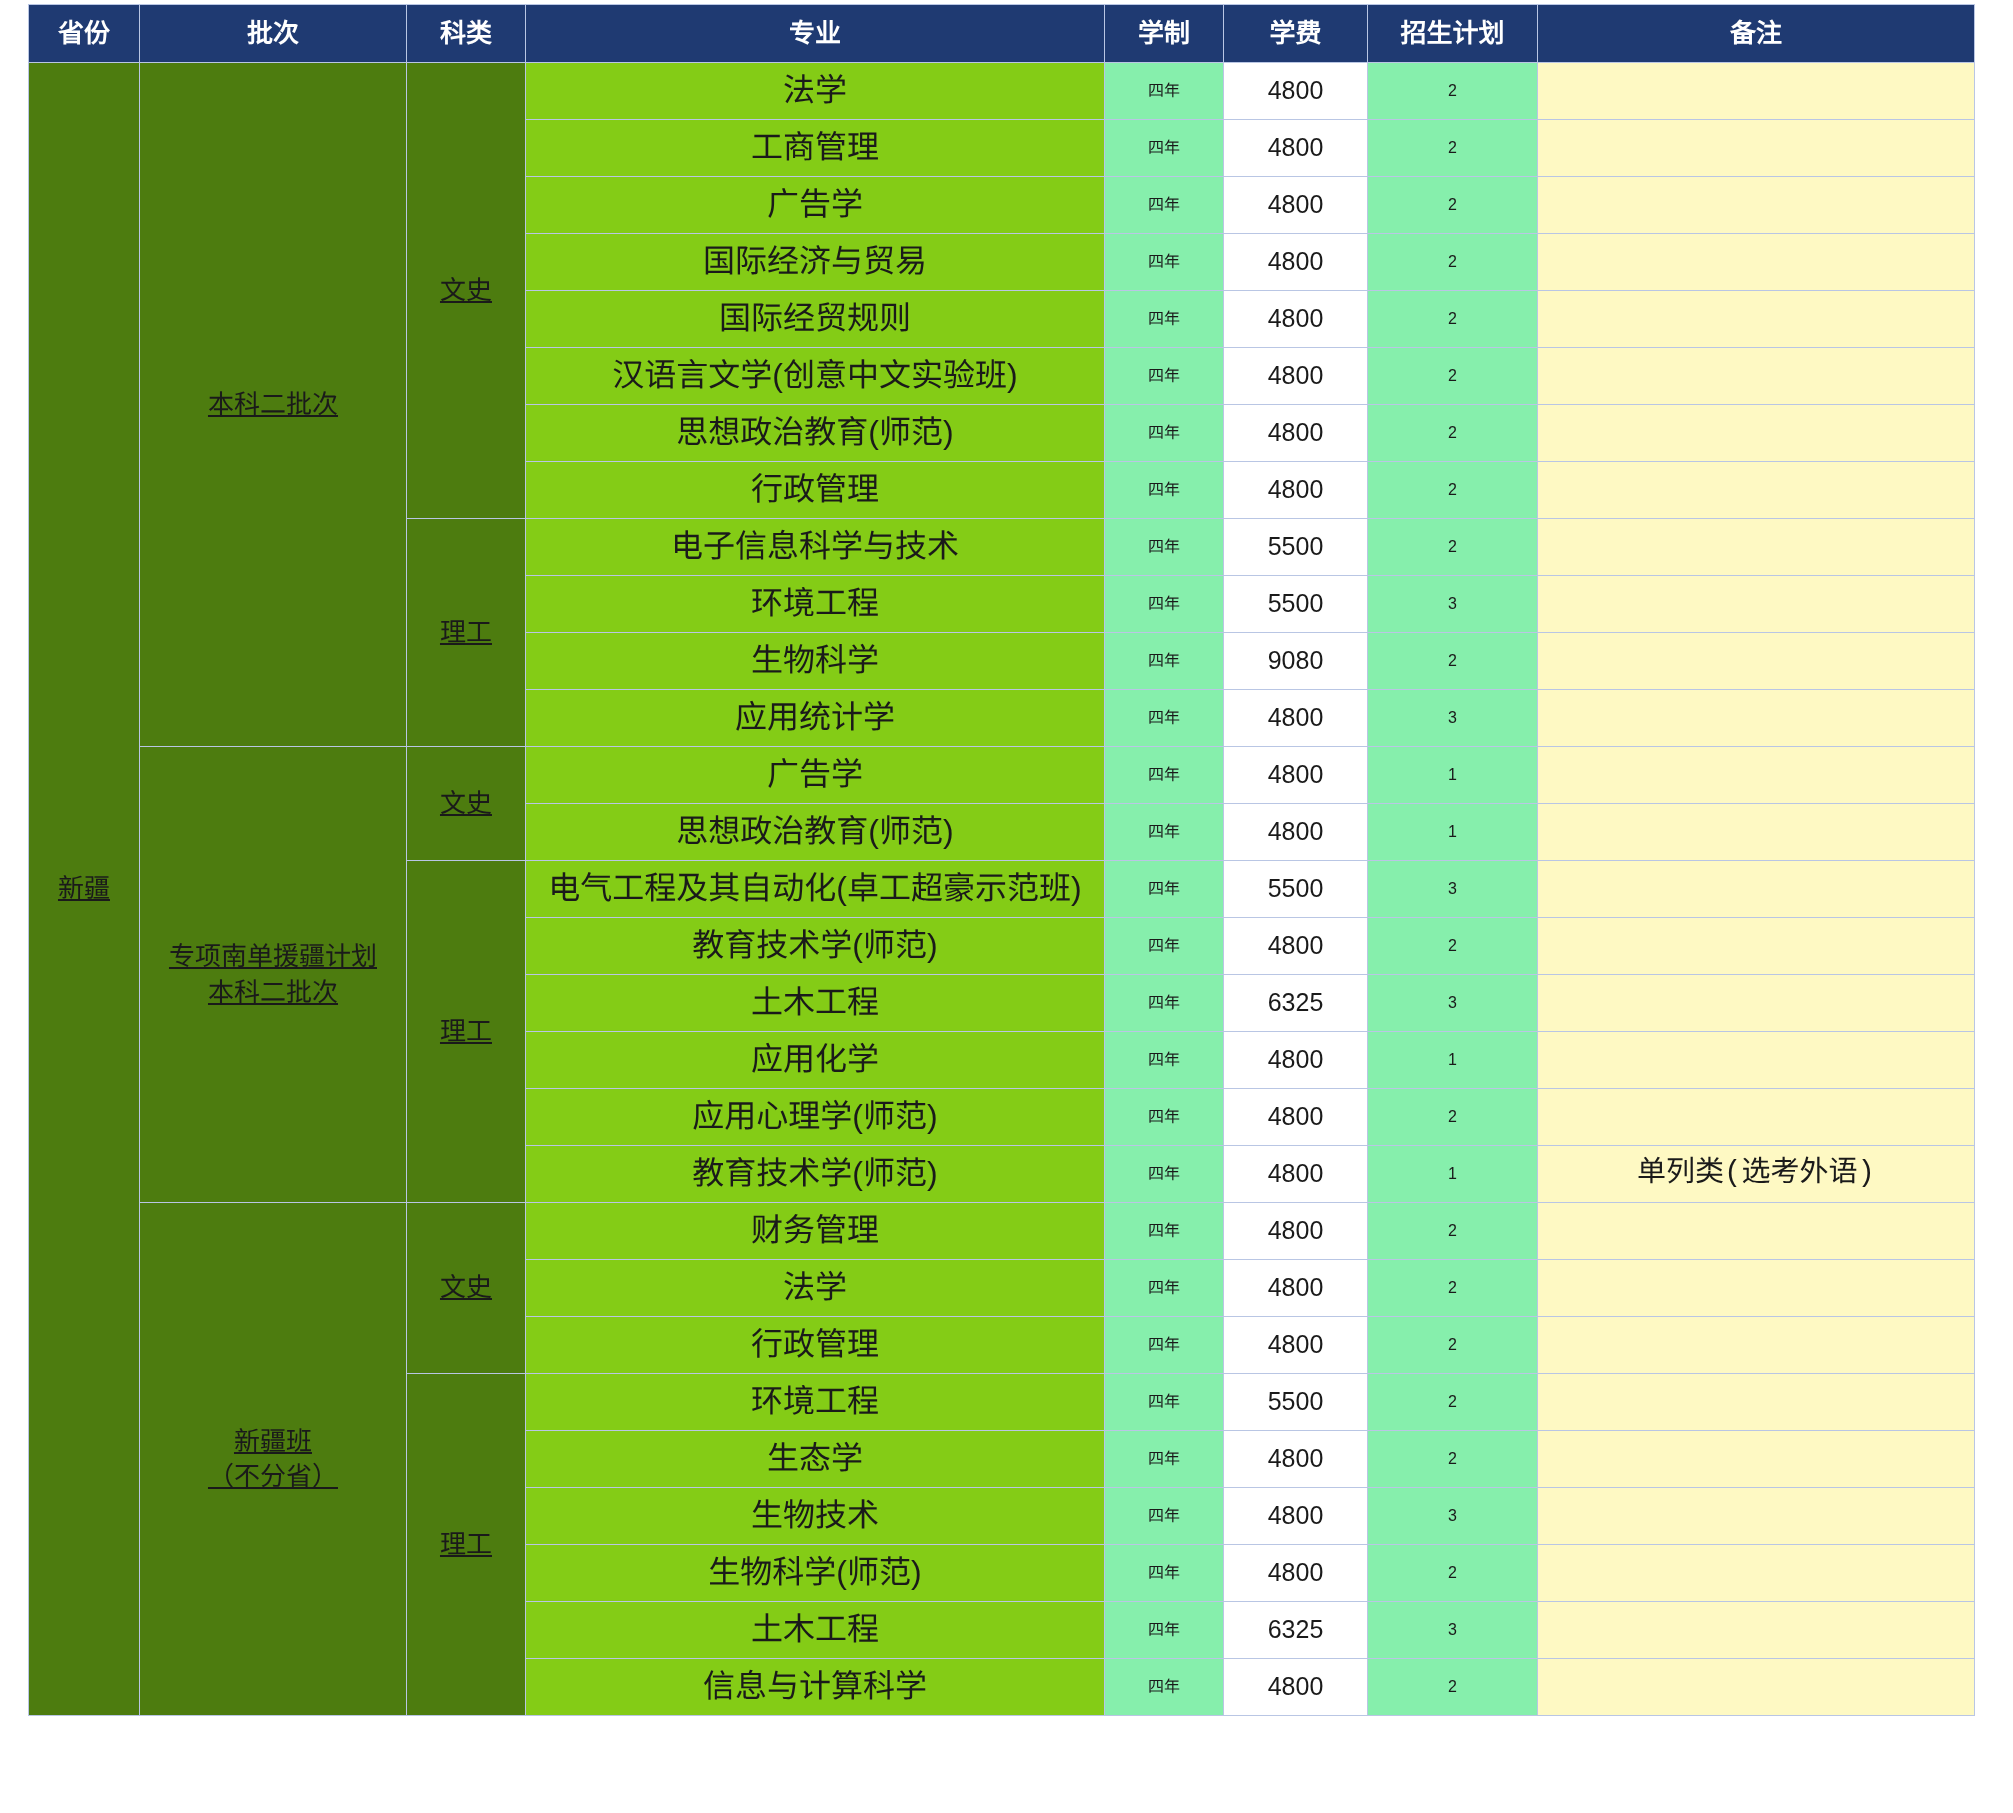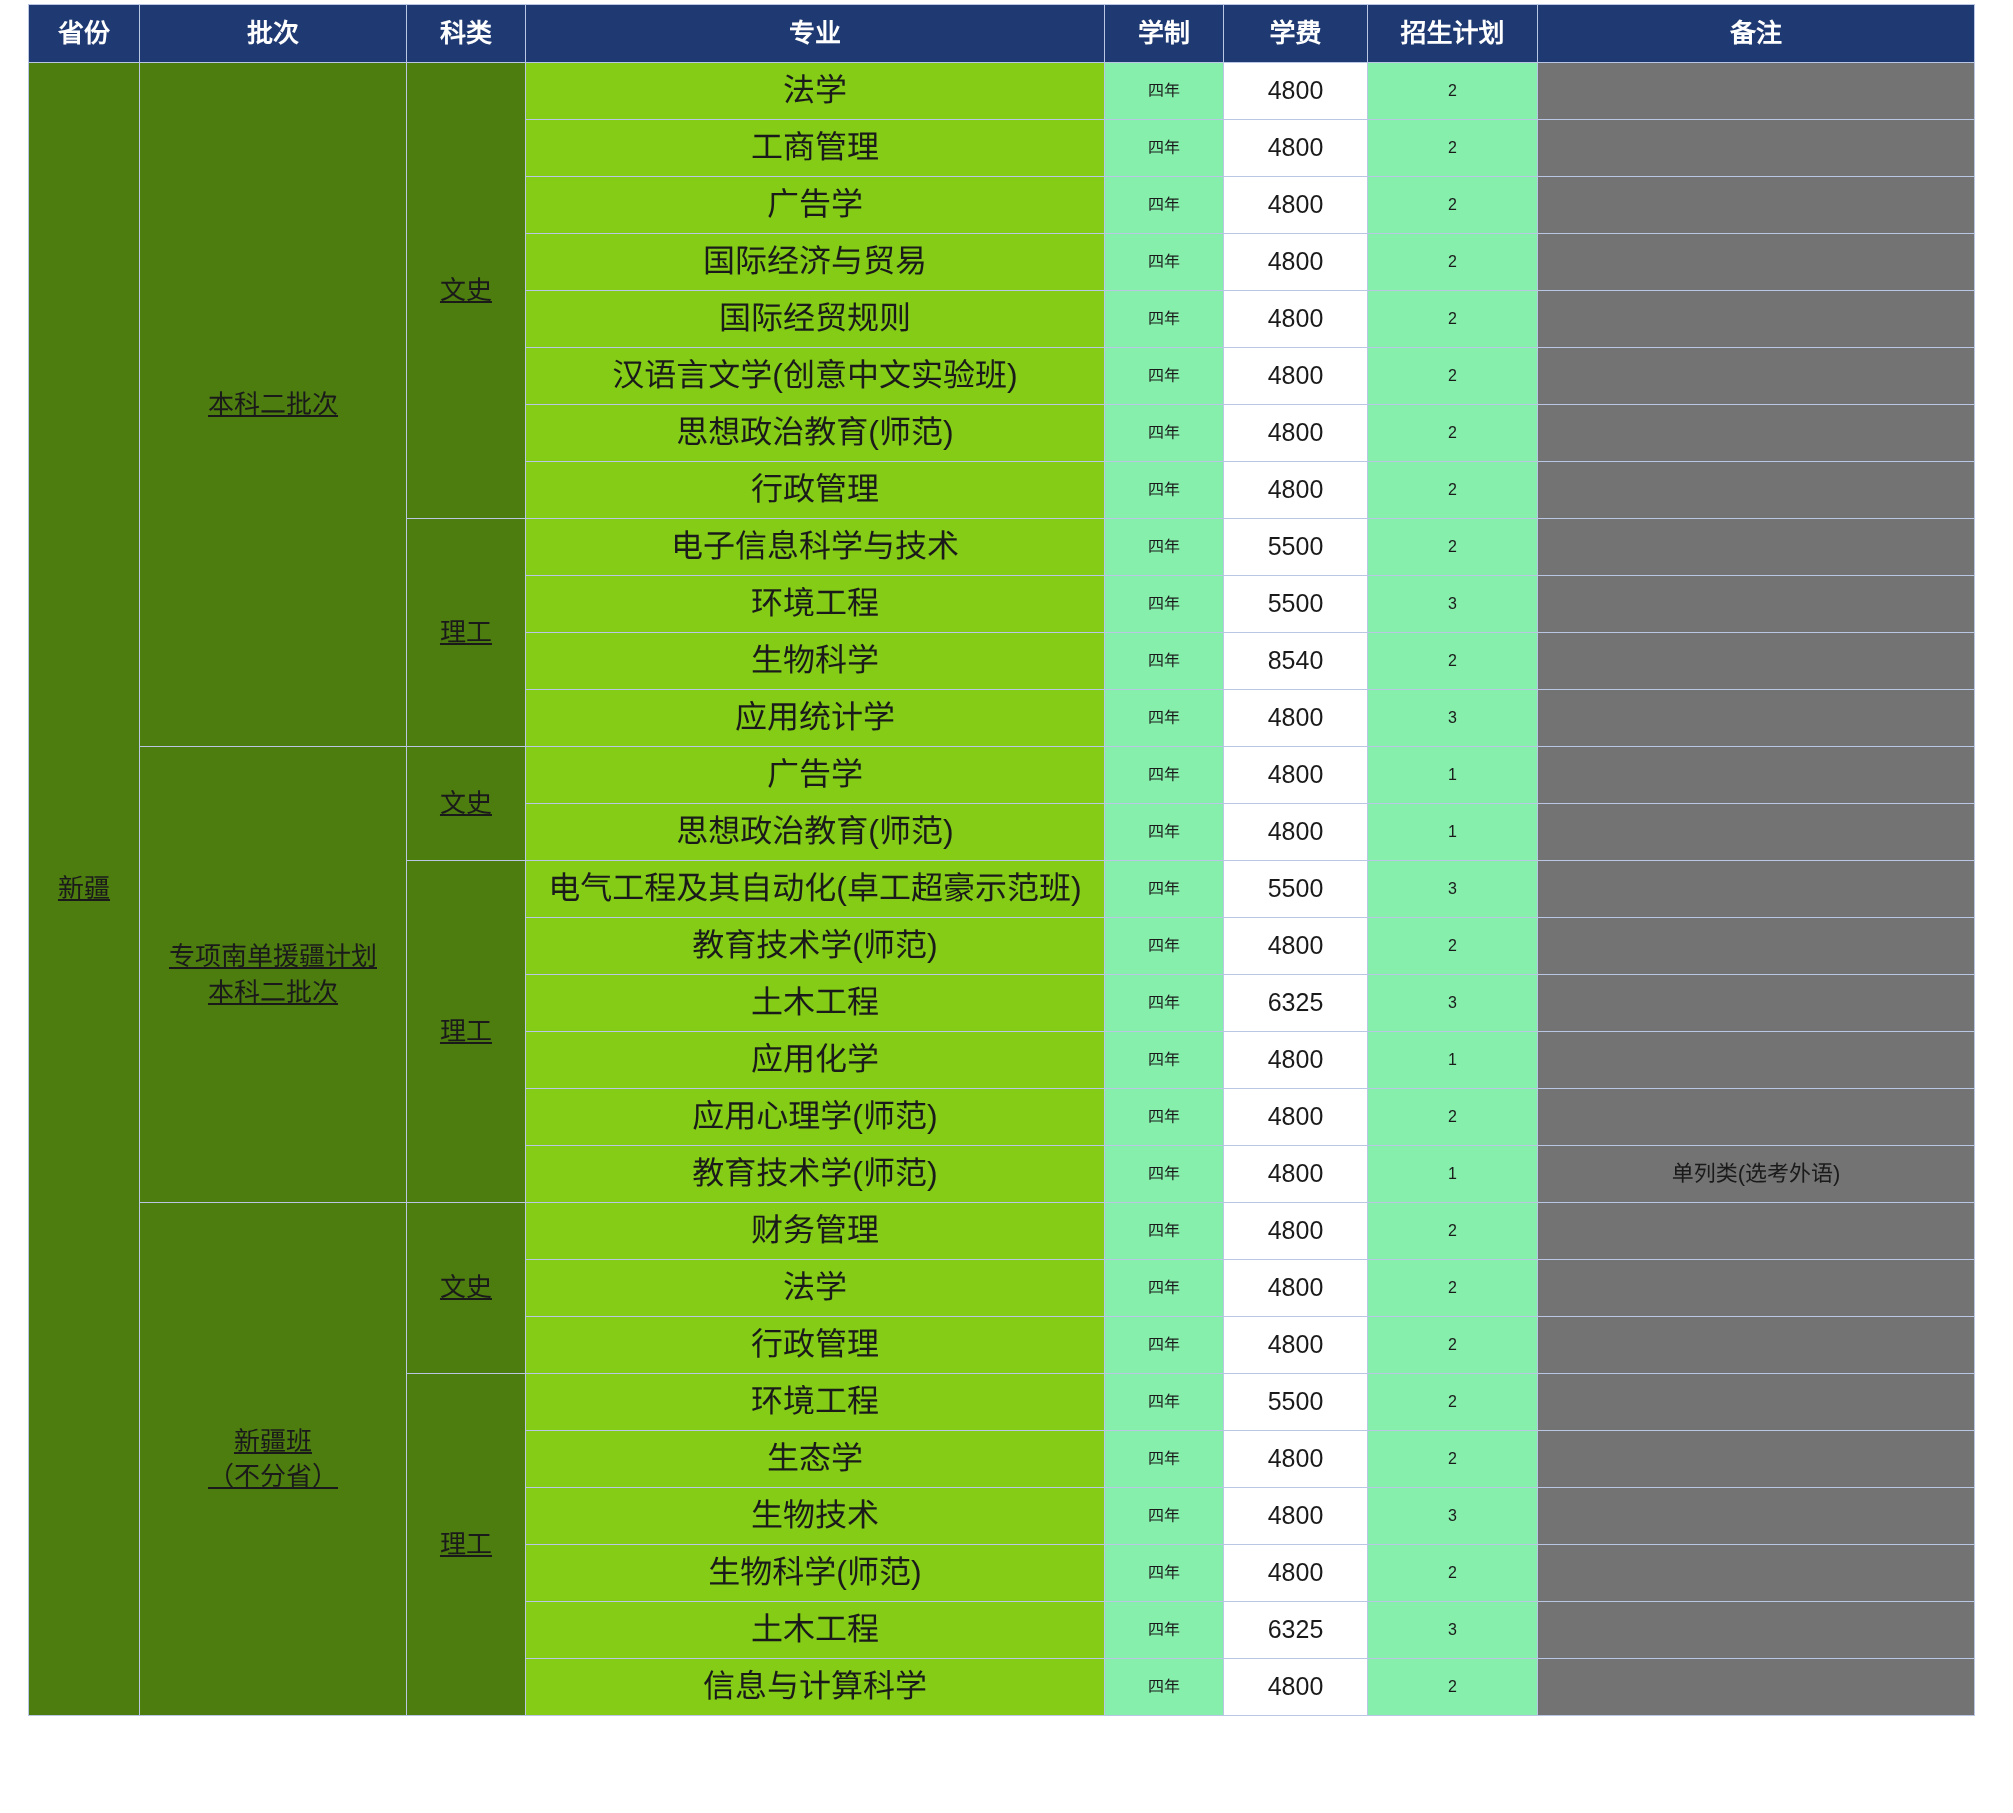--- a/index.html
+++ b/index.html
@@ -64,22 +64,23 @@
   td.cell-years,
   td.cell-plan {
     background: #86efac;
     font-size: 16px;
   }
   td.cell-fee {
     background: #ffffff;
     font-size: 25px;
   }
   td.cell-note {
-    background: #737373;
-    font-size: 22px;
+    background: #fef9c3;
+    font-size: 29px;
+    font-family: Liberation Mono, monospace;
   }
   tbody tr {
     height: 57px;
   }
   .stack-line { display: block; }
 </style>
 </head>
 <body>
 
 <div id="sheet">
@@ -179,21 +180,21 @@
         <tr>
           <td class="cell-major">环境工程</td>
           <td class="cell-years">四年</td>
           <td class="cell-fee">5500</td>
           <td class="cell-plan">3</td>
           <td class="cell-note"></td>
         </tr>
         <tr>
           <td class="cell-major">生物科学</td>
           <td class="cell-years">四年</td>
-          <td class="cell-fee">8540</td>
+          <td class="cell-fee">9080</td>
           <td class="cell-plan">2</td>
           <td class="cell-note"></td>
         </tr>
         <tr>
           <td class="cell-major">应用统计学</td>
           <td class="cell-years">四年</td>
           <td class="cell-fee">4800</td>
           <td class="cell-plan">3</td>
           <td class="cell-note"></td>
         </tr>

